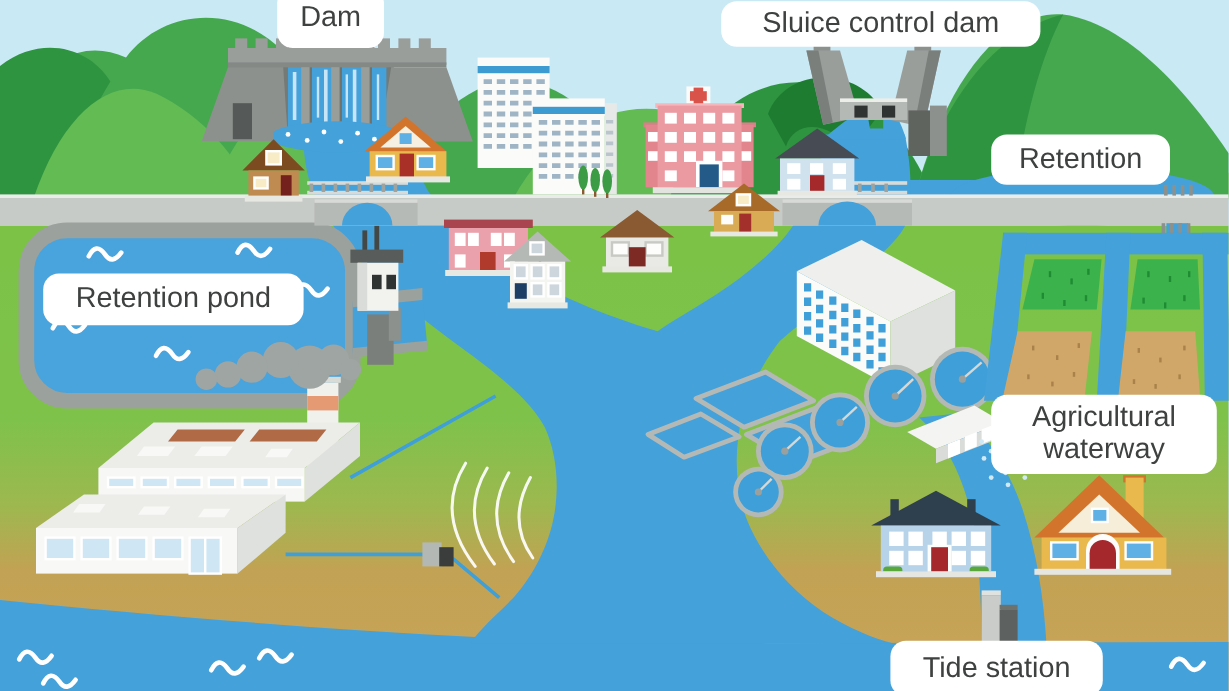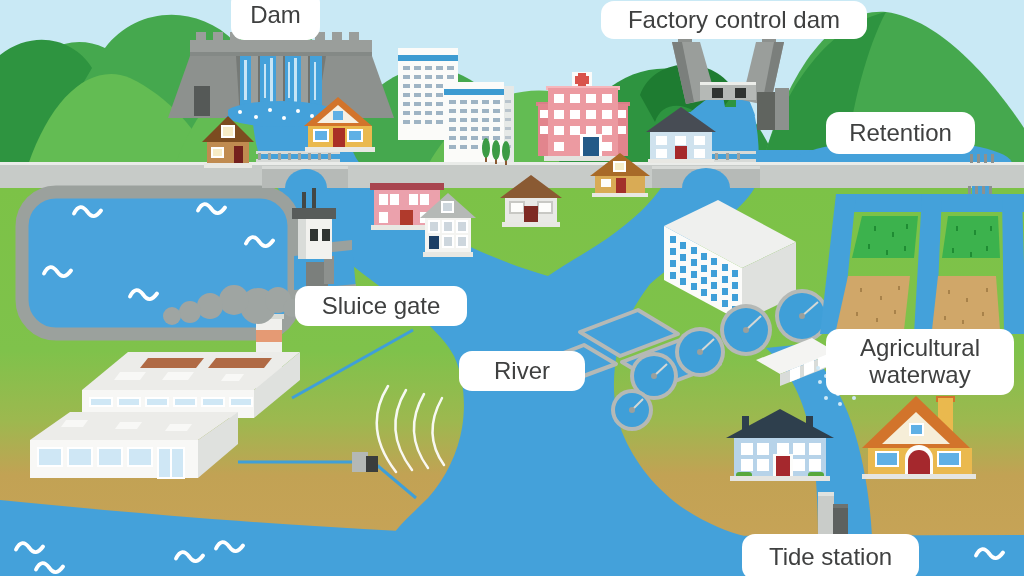--- a/index.html
+++ b/index.html
@@ -557,20 +557,19 @@
   <g>
     <use href="#wv" transform="translate(16,542) scale(1.5)"></use>
     <use href="#wv" transform="translate(176,551) scale(1.5)"></use>
     <use href="#wv" transform="translate(216,541) scale(1.5)"></use>
     <use href="#wv" transform="translate(976,548) scale(1.5)"></use>
     <use href="#wv" transform="translate(36,562) scale(1.5)"></use>
   </g>
 </svg>
 
 <div class="lbl" style="left:231px;top:-10px;width:89px;height:50px">Dam</div>
-<div class="lbl" style="left:601px;top:1px;width:266px;height:38px">Factory control dam</div>
+<div class="lbl" style="left:601px;top:1px;width:266px;height:38px">Sluice control dam</div>
 <div class="lbl" style="left:826px;top:112px;width:149px;height:42px">Retention</div>
-<div class="lbl" style="left:295px;top:286px;width:172px;height:40px">Sluice gate</div>
-<div class="lbl" style="left:459px;top:351px;width:126px;height:40px">River</div>
+<div class="lbl" style="left:36px;top:228px;width:217px;height:43px">Retention pond</div>
 <div class="lbl" style="left:826px;top:329px;width:188px;height:66px">Agricultural
 waterway</div>
 <div class="lbl" style="left:742px;top:534px;width:177px;height:46px">Tide station</div>
 </div>
 
 </body></html>

